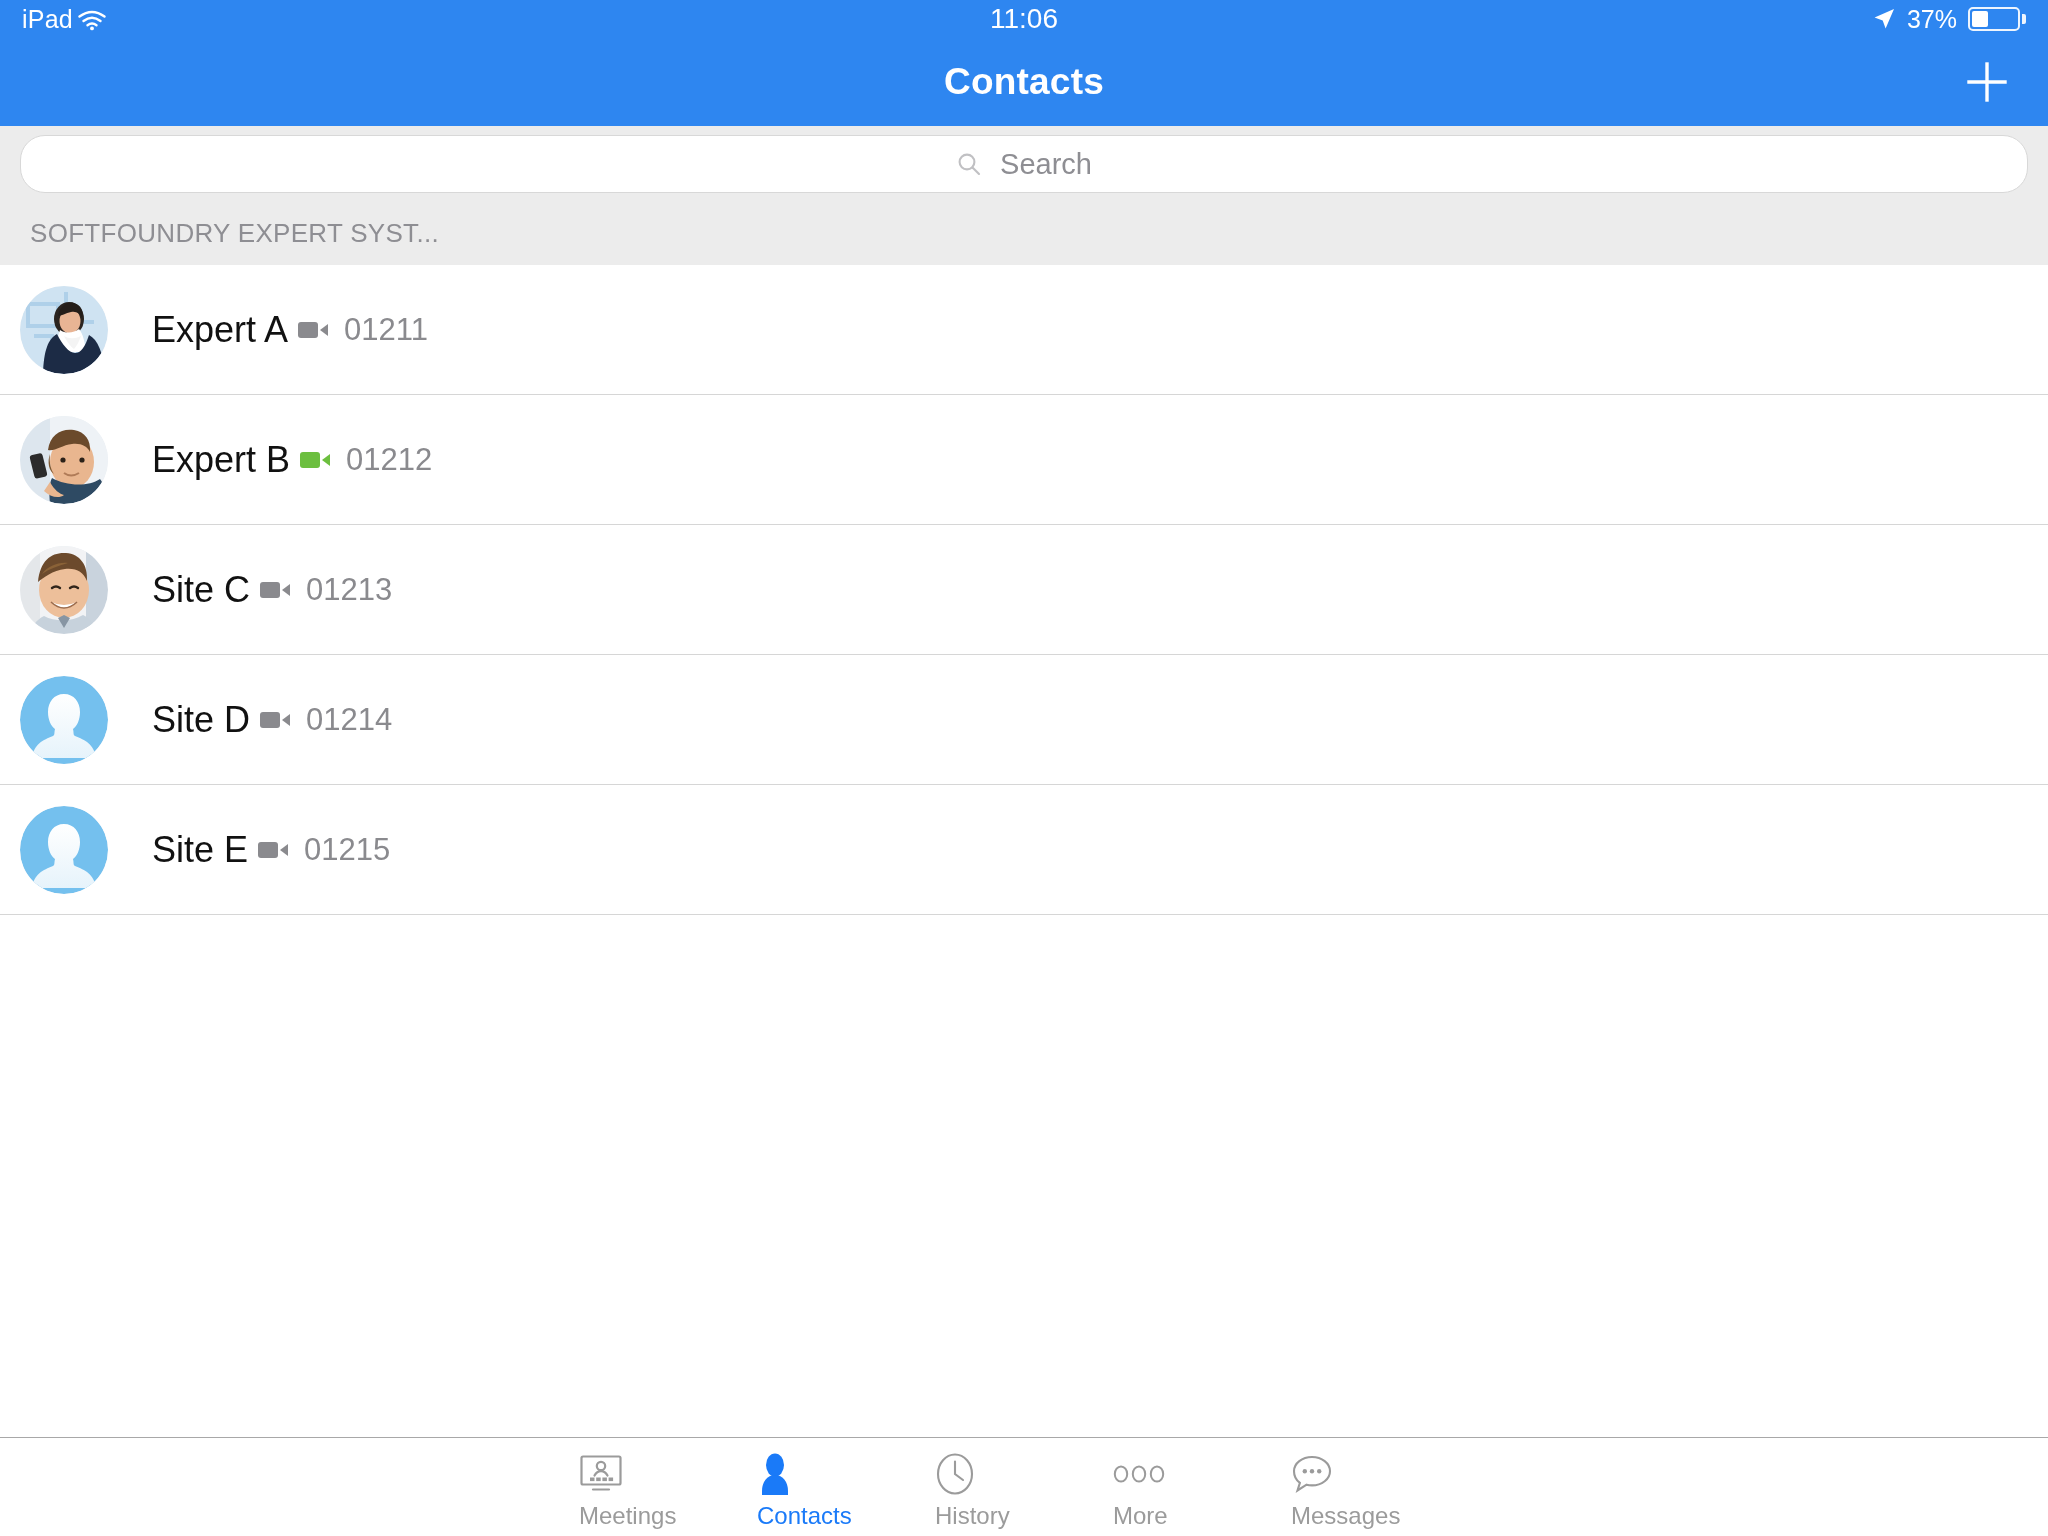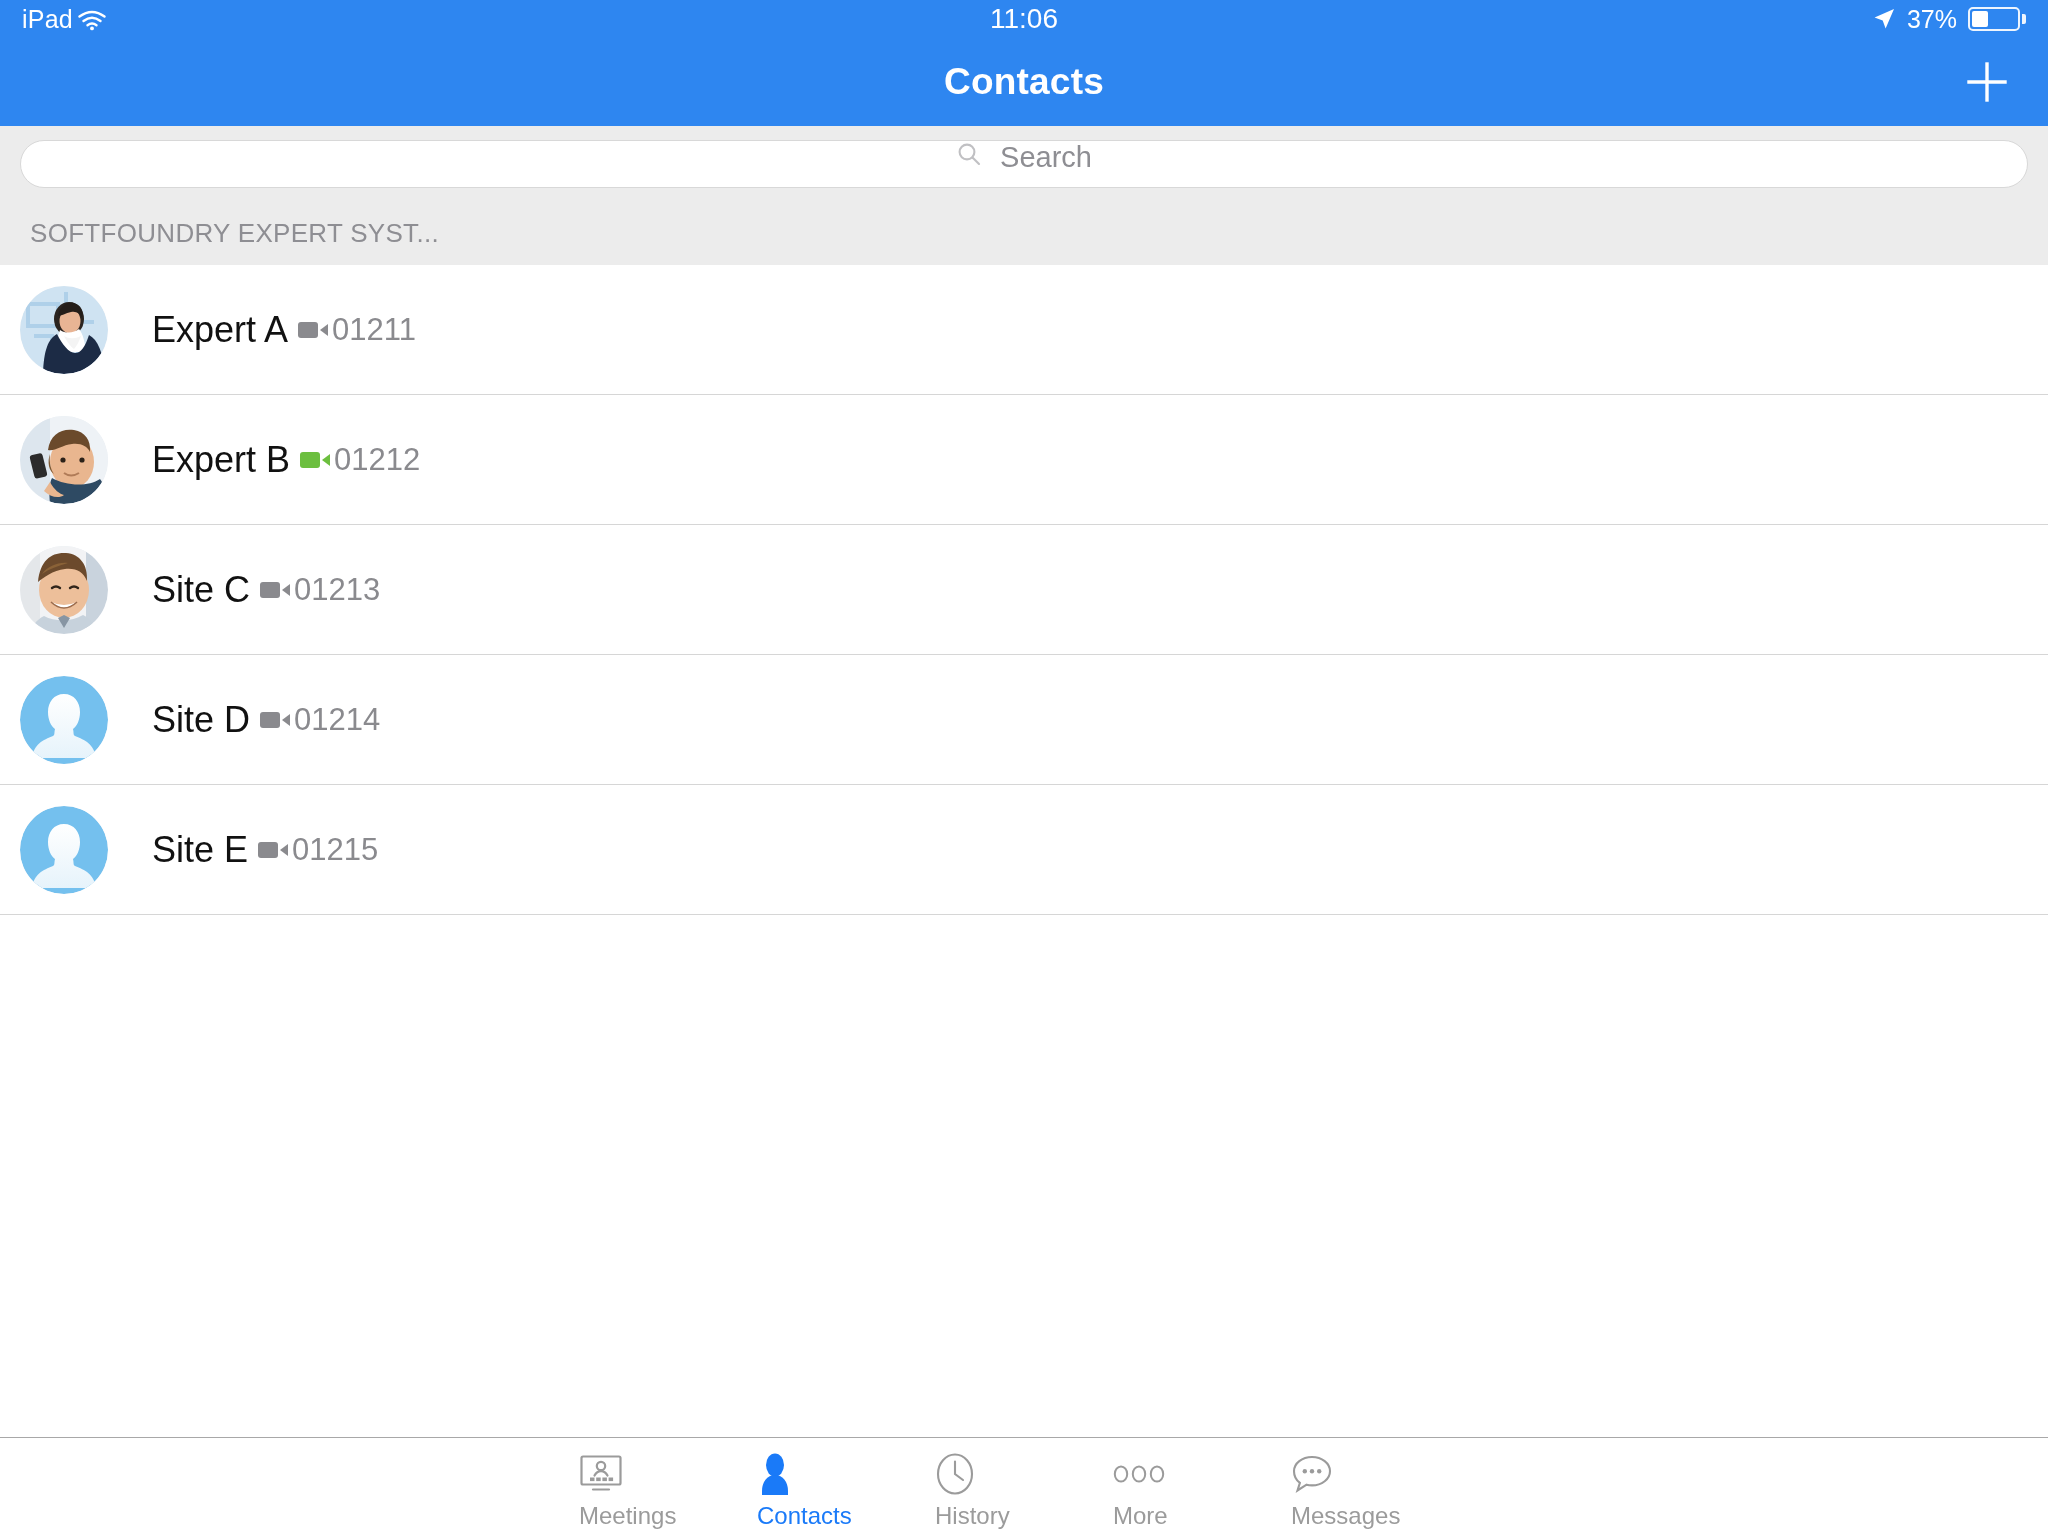--- a/index.html
+++ b/index.html
@@ -42,22 +42,22 @@
     cursor: pointer;
   }
   .nav-add svg { display: block; }
 
   
   .searchwrap {
     background: #ececec; flex: 0 0 76px; display: flex; align-items: center;
     padding: 0 20px;
   }
   .searchfield {
-    flex: 1; height: 48px; background: #ffffff; border: 1px solid #d8d8d8;
-    border-radius: 25px; display: flex; align-items: flex-start; justify-content: center;
+    flex: 1; height: 58px; background: #ffffff; border: 1px solid #d8d8d8;
+    border-radius: 25px; display: flex; align-items: center; justify-content: center;
     gap: 18px;
   }
   .search-icon { width: 26px; height: 26px; display: block; opacity: .55; }
   .search-ph { color: #8e8e93; font-size: 29px; }
 
   
   .section-header {
     background: #ececec; flex: 0 0 63px; display: flex; align-items: center;
     padding: 0 30px; color: #8e8e93; font-size: 26px; letter-spacing: .3px;
   }
@@ -68,21 +68,21 @@
     height: 130px; display: flex; align-items: center; padding: 0 20px;
     border-bottom: 1px solid #d6d6d6; background: #ffffff; cursor: pointer;
   }
   .avatar {
     width: 88px; height: 88px; border-radius: 50%; overflow: hidden;
     flex: 0 0 88px; position: relative; background: #e9eef3;
   }
   .avatar svg { display: block; width: 100%; height: 100%; }
   .row-text { margin-left: 44px; display: flex; flex-direction: row; gap: 10px; }
   .row-name { font-size: 36px; color: #111111; line-height: 1; }
-  .row-sub { display: flex; align-items: center; gap: 4px; justify-content: flex-end; }
+  .row-sub { display: flex; align-items: center; gap: 16px; justify-content: flex-end; }
   .vid-icon { width: 30px; height: 20px; display: block; }
   .row-ext { font-size: 31px; color: #8a8a8e; line-height: 1; }
 
   
   .tabbar {
     flex: 0 0 99px; background: #ffffff; border-top: 1px solid #a8a8a8;
     display: flex; align-items: stretch; justify-content: center;
   }
   .tab {
     width: 178px; display: flex; flex-direction: column; align-items: flex-start;

